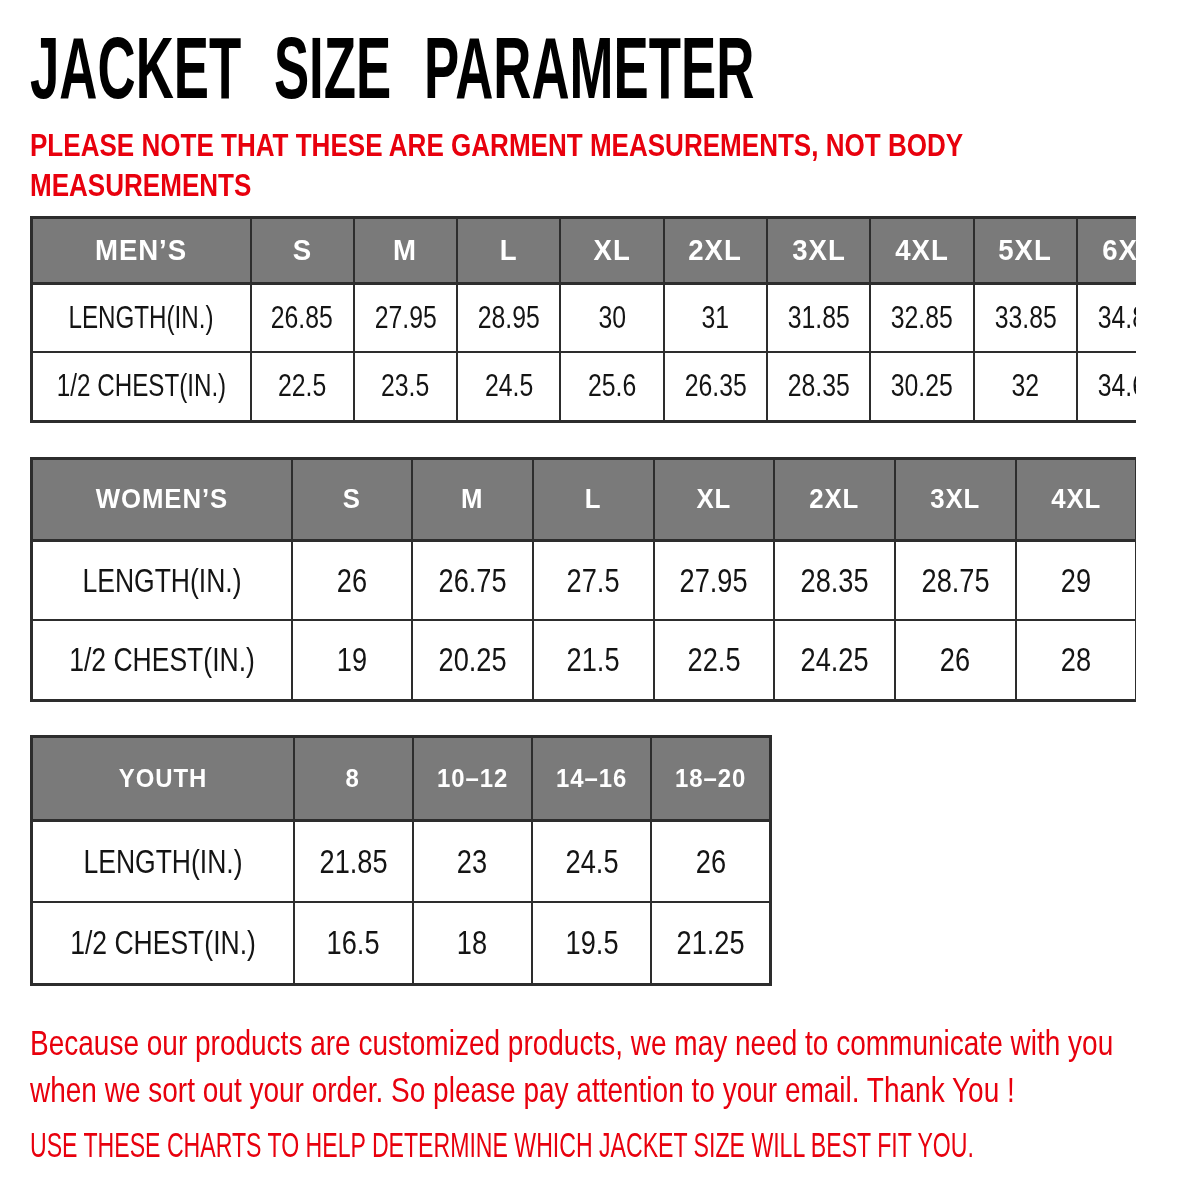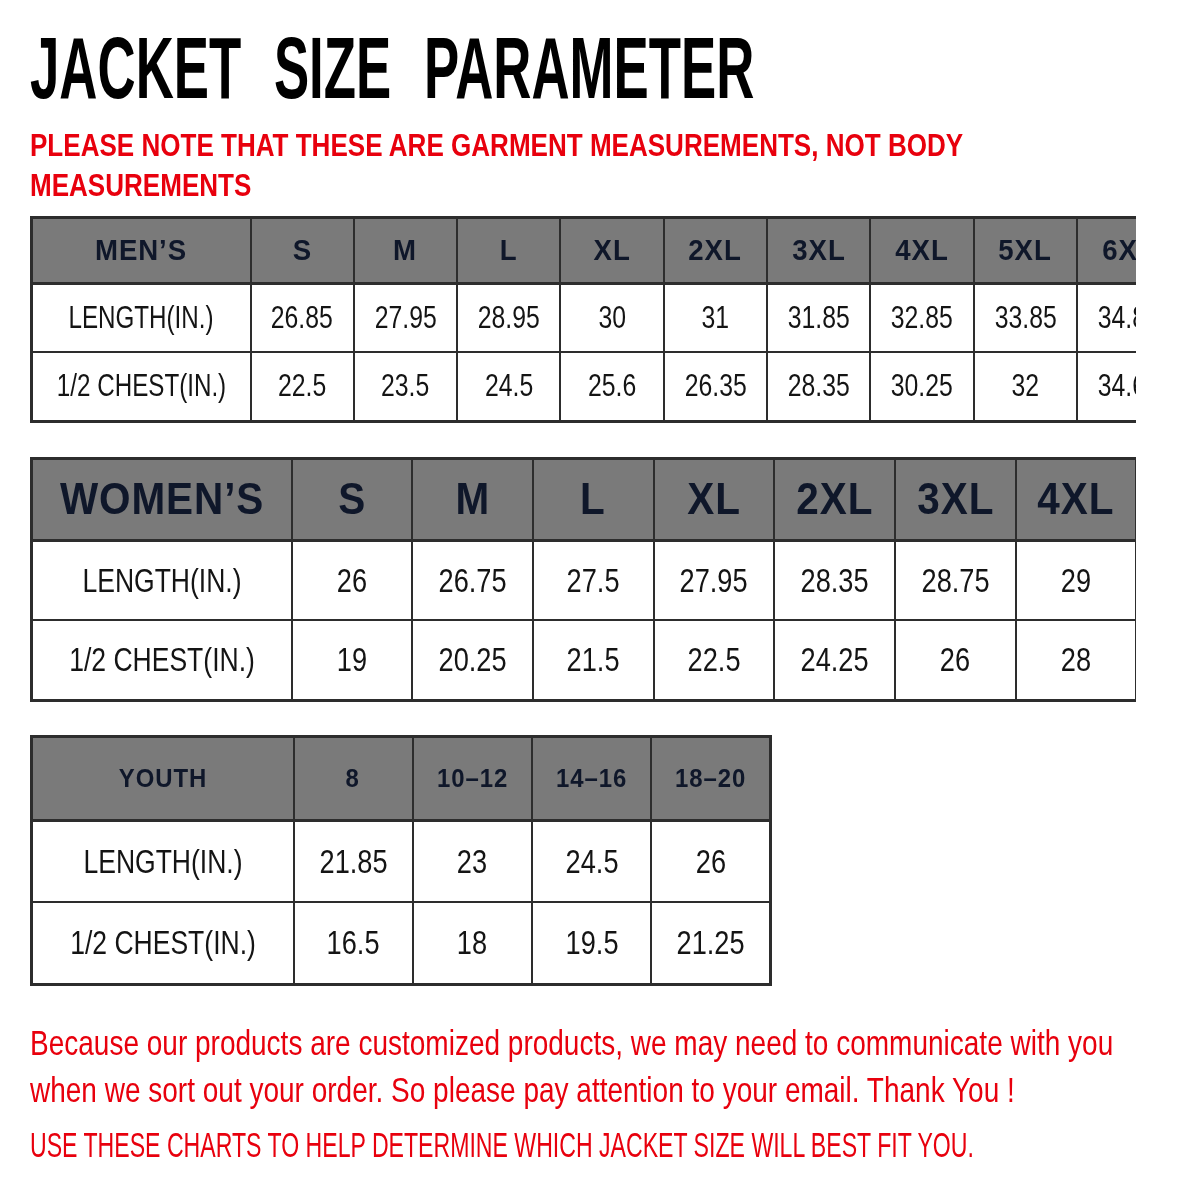--- a/index.html
+++ b/index.html
@@ -24,33 +24,33 @@
   
   .note{
     margin-top:16px;color:var(--red);font-weight:700;
     font-size:31px;line-height:40px;white-space:nowrap;
     transform:scaleX(0.84);transform-origin:left top;
   }
 
   
   table.tbl{border-collapse:collapse;table-layout:fixed;background:#fff;border:3px solid var(--border);}
   .tbl th,.tbl td{border:2px solid var(--border);text-align:center;vertical-align:middle;padding:0;overflow:hidden;}
-  .tbl thead th{background:var(--gray);color:#0f172a;border-bottom:3px solid var(--border);}
+  .tbl thead th{background:var(--gray);color:#ffffff;border-bottom:3px solid var(--border);}
   .hd{display:inline-block;transform:scaleX(0.92);transform-origin:center;font-weight:700;letter-spacing:1px;white-space:nowrap;}
   .cond{display:inline-block;transform:scaleX(0.80);transform-origin:center;white-space:nowrap;}
   .lbl{transform:scaleX(0.78);}
 
   .tbl-mens{width:1152px;margin-top:10px;}
   .tbl-mens col.c0{width:219px;}
   .tbl-mens th{height:66px;font-size:30px;}
   .tbl-mens td{height:69px;font-size:31px;}
 
   .tbl-womens{width:1108px;margin-top:34px;}
   .tbl-womens col.c0{width:260px;}
-  .tbl-womens th{height:82px;font-size:44px;}
+  .tbl-womens th{height:82px;font-size:28px;}
   .tbl-womens td{height:80px;font-size:34px;}
 
   .tbl-youth{width:742px;margin-top:33px;}
   .tbl-youth col.c0{width:262px;}
   .tbl-youth th{height:84px;font-size:26px;}
   .tbl-youth td{height:82px;font-size:34px;}
 
   
   .para{
     margin:33px 0 0 0;color:var(--red);font-weight:400;

